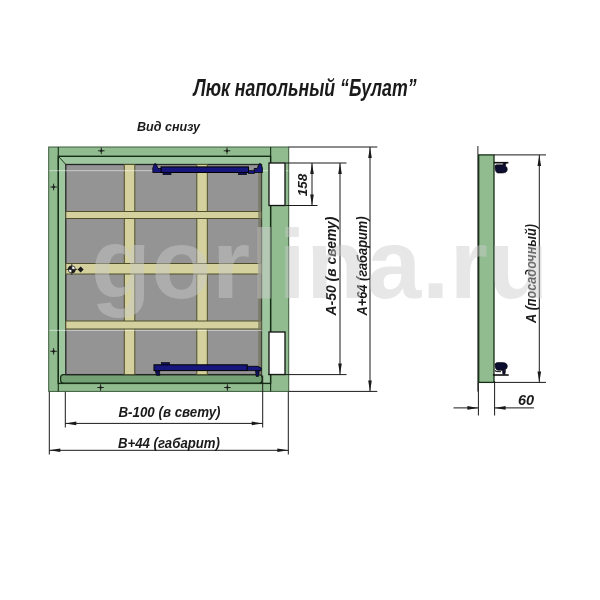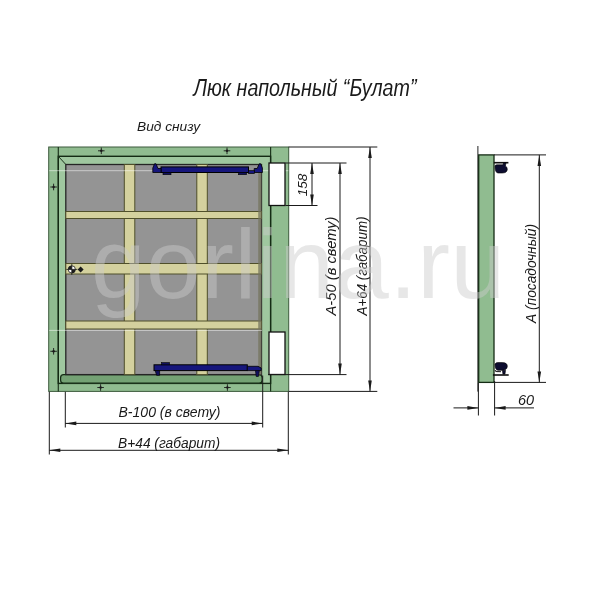--- a/index.html
+++ b/index.html
@@ -1,16 +1,16 @@
 <!DOCTYPE html>
 <html><head>
 <meta charset="utf-8">
 <style>
   html,body{margin:0;padding:0;background:#fff;}
-  .page{position:relative;width:492px;height:600px;font-family:"Liberation Sans",sans-serif;}
+  .page{position:relative;width:492px;height:600px;font-family:"Liberation Sans",sans-serif;font-weight:bold;}
   svg text{font-family:"Liberation Sans",sans-serif;}
 </style>
 </head>
 <body>
 <div class="page">
 <svg width="600" height="600" viewBox="0 0 600 600" xmlns="http://www.w3.org/2000/svg">
 
 <rect x="0" y="0" width="600" height="600" fill="#ffffff"></rect>
 
 <text x="305" y="95.5" font-size="23" font-style="italic" text-anchor="middle" textLength="223" lengthAdjust="spacingAndGlyphs" fill="#1a1a1a">Люк напольный “Булат”</text>

